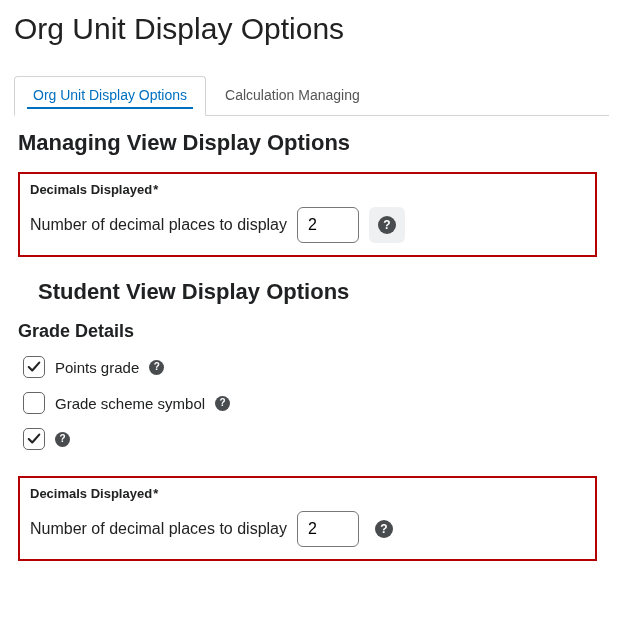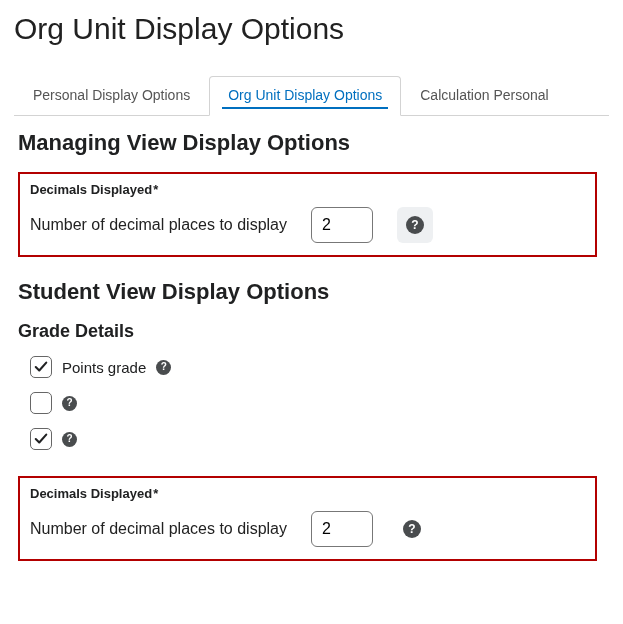--- a/index.html
+++ b/index.html
@@ -47,36 +47,36 @@
     left: 12px; right: 12px; bottom: 6px;
     height: 2px;
     background: #006fbf;
   }
   .panel { padding: 0 4px; }
   h2.section-title {
     font-size: 22px;
     font-weight: 700;
     margin: 14px 0 16px 0;
   }
-  h2.section-title.tight { margin-top: 22px; }
+  h2.section-title.tight { margin-top: 22px; margin-left: 20px; }
   .highlight-box {
     border: 2px solid #b30000;
     padding: 8px 10px 12px 10px;
     margin: 4px 8px 10px 0;
   }
   .field-label {
     font-size: 13px;
     font-weight: 700;
     margin-bottom: 10px;
   }
   .field-label .req { margin-left: 1px; }
   .row {
     display: flex;
     align-items: center;
-    gap: 24px;
+    gap: 10px;
     font-size: 16px;
     color: #222;
   }
   .num-input {
     width: 62px;
     height: 36px;
     border: 1px solid #777;
     border-radius: 6px;
     padding: 0 10px;
     font-size: 16px;
@@ -103,42 +103,41 @@
   .sub-label {
     font-size: 18px;
     font-weight: 700;
     margin: 6px 0 12px 0;
   }
   .check-row {
     display: flex;
     align-items: center;
     gap: 10px;
     font-size: 15px;
-    margin: 14px 12px;
+    margin: 14px 5px;
   }
   .checkbox {
     width: 22px; height: 22px;
     border: 1.5px solid #666;
     border-radius: 5px;
     display: flex; align-items: center; justify-content: center;
     cursor: pointer;
     flex-shrink: 0;
   }
   .checkbox svg { display: none; }
   .checkbox.checked svg { display: block; }
 </style>
 </head>
 <body>
 
 <h1 class="page-title">Org Unit Display Options</h1>
 
 <div class="tabs">
-  <div class="tab">Personal Display Options</div>
   <div class="tab active">Org Unit Display Options</div>
-  <div class="tab">Calculation Personal</div>
+  <div class="tab">Calculation Managing</div>
 </div>
 
 <div class="panel">
 
   <h2 class="section-title">Managing View Display Options</h2>
 
   <div class="highlight-box">
     <div class="field-label">
       <span>Decimals Displayed</span><span class="req">*</span>
     </div>
@@ -162,20 +161,21 @@
         </svg>
     </div>
     <span>Points grade</span>
     <span class="inline-help">?</span>
   </div>
 
   <div class="check-row">
     <div class="checkbox">
       
     </div>
+    <span>Grade scheme symbol</span>
     <span class="inline-help">?</span>
   </div>
 
   <div class="check-row">
     <div class="checkbox checked">
       <svg width="14" height="14" viewBox="0 0 16 16">
           <path d="M2 8 L6 12 L14 3" stroke="#202122" stroke-width="2.4" fill="none" stroke-linecap="round" stroke-linejoin="round"></path>
         </svg>
     </div>
     <span class="inline-help">?</span>

